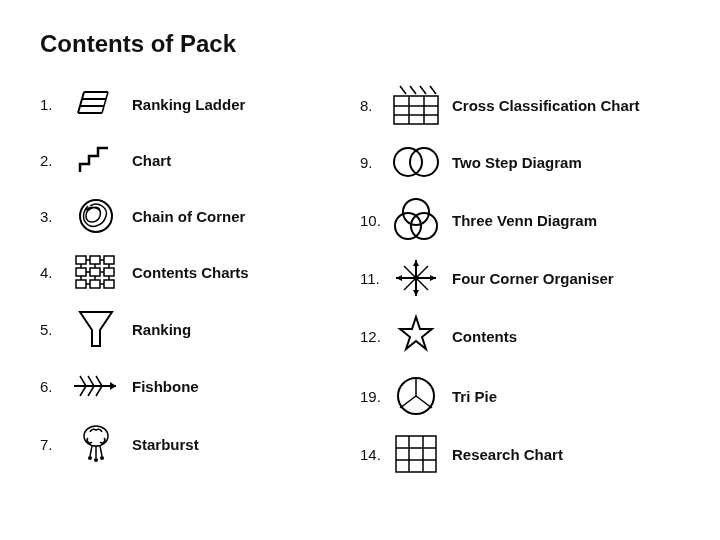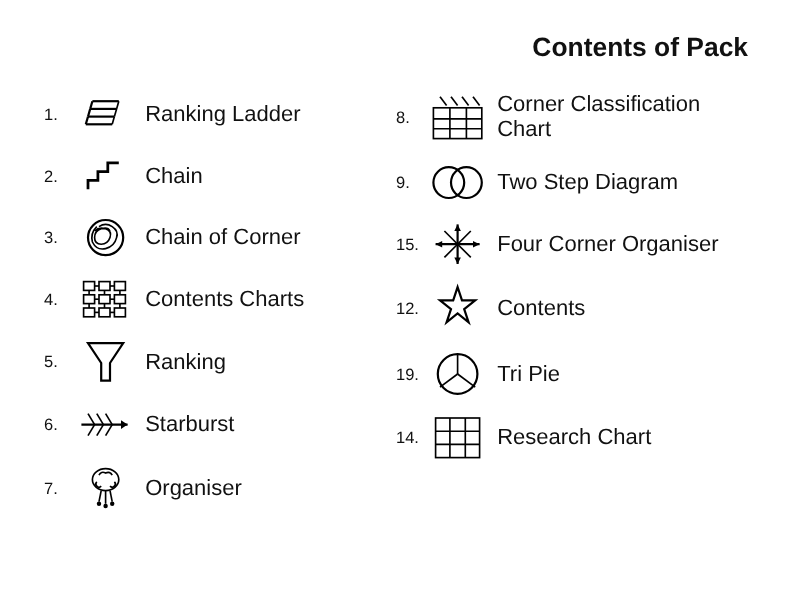--- a/index.html
+++ b/index.html
@@ -12,21 +12,20 @@
       color: #111;
       overflow: hidden;
     }
     .page {
       padding: 30px 40px;
     }
     h1 {
       font-size: 24px;
       font-weight: bold;
       margin-bottom: 18px;
-      text-align: right;
     }
     .grid {
       display: grid;
       grid-template-columns: 1fr 1fr;
       gap: 0;
     }
     .item {
       display: flex;
       align-items: center;
       padding: 8px 0;
@@ -39,21 +38,22 @@
     }
     .item-icon {
       width: 56px;
       display: flex;
       align-items: center;
       justify-content: center;
       flex-shrink: 0;
       margin-right: 8px;
     }
     .item-label {
-      font-size: 20px;
+      font-size: 15px;
+      font-weight: bold;
     }
     svg {
       overflow: visible;
     }
   </style>
 </head>
 <body>
 
 <div class="page">
   <h1>Contents of Pack</h1>
@@ -82,21 +82,21 @@
         <span class="item-label">Ranking Ladder</span>
       </div>
 
       <div class="item">
         <span class="item-num">2.</span>
         <span class="item-icon">
           <svg width="40" height="40" viewBox="0 0 40 40">
             <polyline points="4,32 4,24 13,24 13,16 22,16 22,8 32,8" fill="none" stroke="#000" stroke-width="2.5"></polyline>
           </svg>
         </span>
-        <span class="item-label">Chain</span>
+        <span class="item-label">Chart</span>
       </div>
 
       <div class="item">
         <span class="item-num">3.</span>
         <span class="item-icon">
           <svg width="40" height="40" viewBox="0 0 40 40">
 
             <ellipse cx="20" cy="20" rx="16" ry="16" fill="none" stroke="#000" stroke-width="2"></ellipse>
 
             <path d="M10,14 Q14,10 20,12 Q26,14 24,20 Q22,26 16,26 Q10,26 10,20 Q10,14 16,12 Q22,10 24,14" fill="none" stroke="#000" stroke-width="1.5"></path>
@@ -164,42 +164,42 @@
 
             <line x1="14" y1="18" x2="8" y2="8" stroke="#000" stroke-width="1.5"></line>
             <line x1="22" y1="18" x2="16" y2="8" stroke="#000" stroke-width="1.5"></line>
             <line x1="30" y1="18" x2="24" y2="8" stroke="#000" stroke-width="1.5"></line>
 
             <line x1="14" y1="18" x2="8" y2="28" stroke="#000" stroke-width="1.5"></line>
             <line x1="22" y1="18" x2="16" y2="28" stroke="#000" stroke-width="1.5"></line>
             <line x1="30" y1="18" x2="24" y2="28" stroke="#000" stroke-width="1.5"></line>
           </svg>
         </span>
-        <span class="item-label">Starburst</span>
+        <span class="item-label">Fishbone</span>
       </div>
 
       <div class="item">
         <span class="item-num">7.</span>
         <span class="item-icon">
           <svg width="40" height="44" viewBox="0 0 40 44">
 
             <ellipse cx="20" cy="14" rx="12" ry="10" fill="none" stroke="#000" stroke-width="1.5"></ellipse>
             <path d="M14,10 Q16,6 20,8 Q24,6 26,10" fill="none" stroke="#000" stroke-width="1.5"></path>
             <path d="M12,16 Q10,18 12,20 Q14,22 16,20" fill="none" stroke="#000" stroke-width="1.5"></path>
             <path d="M28,16 Q30,18 28,20 Q26,22 24,20" fill="none" stroke="#000" stroke-width="1.5"></path>
 
             <line x1="16" y1="24" x2="14" y2="34" stroke="#000" stroke-width="1.5"></line>
             <circle cx="14" cy="36" r="2" fill="#000"></circle>
             <line x1="20" y1="24" x2="20" y2="36" stroke="#000" stroke-width="1.5"></line>
             <circle cx="20" cy="38" r="2" fill="#000"></circle>
             <line x1="24" y1="24" x2="26" y2="34" stroke="#000" stroke-width="1.5"></line>
             <circle cx="26" cy="36" r="2" fill="#000"></circle>
           </svg>
         </span>
-        <span class="item-label">Organiser</span>
+        <span class="item-label">Starburst</span>
       </div>
 
     </div>
 
     <div>
 
       <div class="item">
         <span class="item-num">8.</span>
         <span class="item-icon">
           <svg width="48" height="42" viewBox="0 0 48 42">
@@ -211,37 +211,48 @@
 
             <line x1="2" y1="22" x2="46" y2="22" stroke="#000" stroke-width="1.5"></line>
             <line x1="2" y1="31" x2="46" y2="31" stroke="#000" stroke-width="1.5"></line>
 
             <line x1="8" y1="2" x2="14" y2="10" stroke="#000" stroke-width="1.5"></line>
             <line x1="18" y1="2" x2="24" y2="10" stroke="#000" stroke-width="1.5"></line>
             <line x1="28" y1="2" x2="34" y2="10" stroke="#000" stroke-width="1.5"></line>
             <line x1="38" y1="2" x2="44" y2="10" stroke="#000" stroke-width="1.5"></line>
           </svg>
         </span>
-        <span class="item-label">Corner Classification Chart</span>
+        <span class="item-label">Cross Classification Chart</span>
       </div>
 
       <div class="item">
         <span class="item-num">9.</span>
         <span class="item-icon">
           <svg width="48" height="36" viewBox="0 0 48 36">
             <circle cx="16" cy="18" r="14" fill="none" stroke="#000" stroke-width="2"></circle>
             <circle cx="32" cy="18" r="14" fill="none" stroke="#000" stroke-width="2"></circle>
           </svg>
         </span>
         <span class="item-label">Two Step Diagram</span>
       </div>
 
-
-      <div class="item">
-        <span class="item-num">15.</span>
+      <div class="item">
+        <span class="item-num">10.</span>
+        <span class="item-icon">
+          <svg width="44" height="44" viewBox="0 0 44 44">
+            <circle cx="22" cy="14" r="13" fill="none" stroke="#000" stroke-width="2"></circle>
+            <circle cx="14" cy="28" r="13" fill="none" stroke="#000" stroke-width="2"></circle>
+            <circle cx="30" cy="28" r="13" fill="none" stroke="#000" stroke-width="2"></circle>
+          </svg>
+        </span>
+        <span class="item-label">Three Venn Diagram</span>
+      </div>
+
+      <div class="item">
+        <span class="item-num">11.</span>
         <span class="item-icon">
           <svg width="44" height="40" viewBox="0 0 44 40">
 
             <line x1="22" y1="2" x2="22" y2="38" stroke="#000" stroke-width="2"></line>
             <line x1="2" y1="20" x2="42" y2="20" stroke="#000" stroke-width="2"></line>
 
             <polygon points="22,2 19,8 25,8" fill="#000"></polygon>
             <polygon points="22,38 19,32 25,32" fill="#000"></polygon>
             <polygon points="2,20 8,17 8,23" fill="#000"></polygon>
             <polygon points="42,20 36,17 36,23" fill="#000"></polygon>

